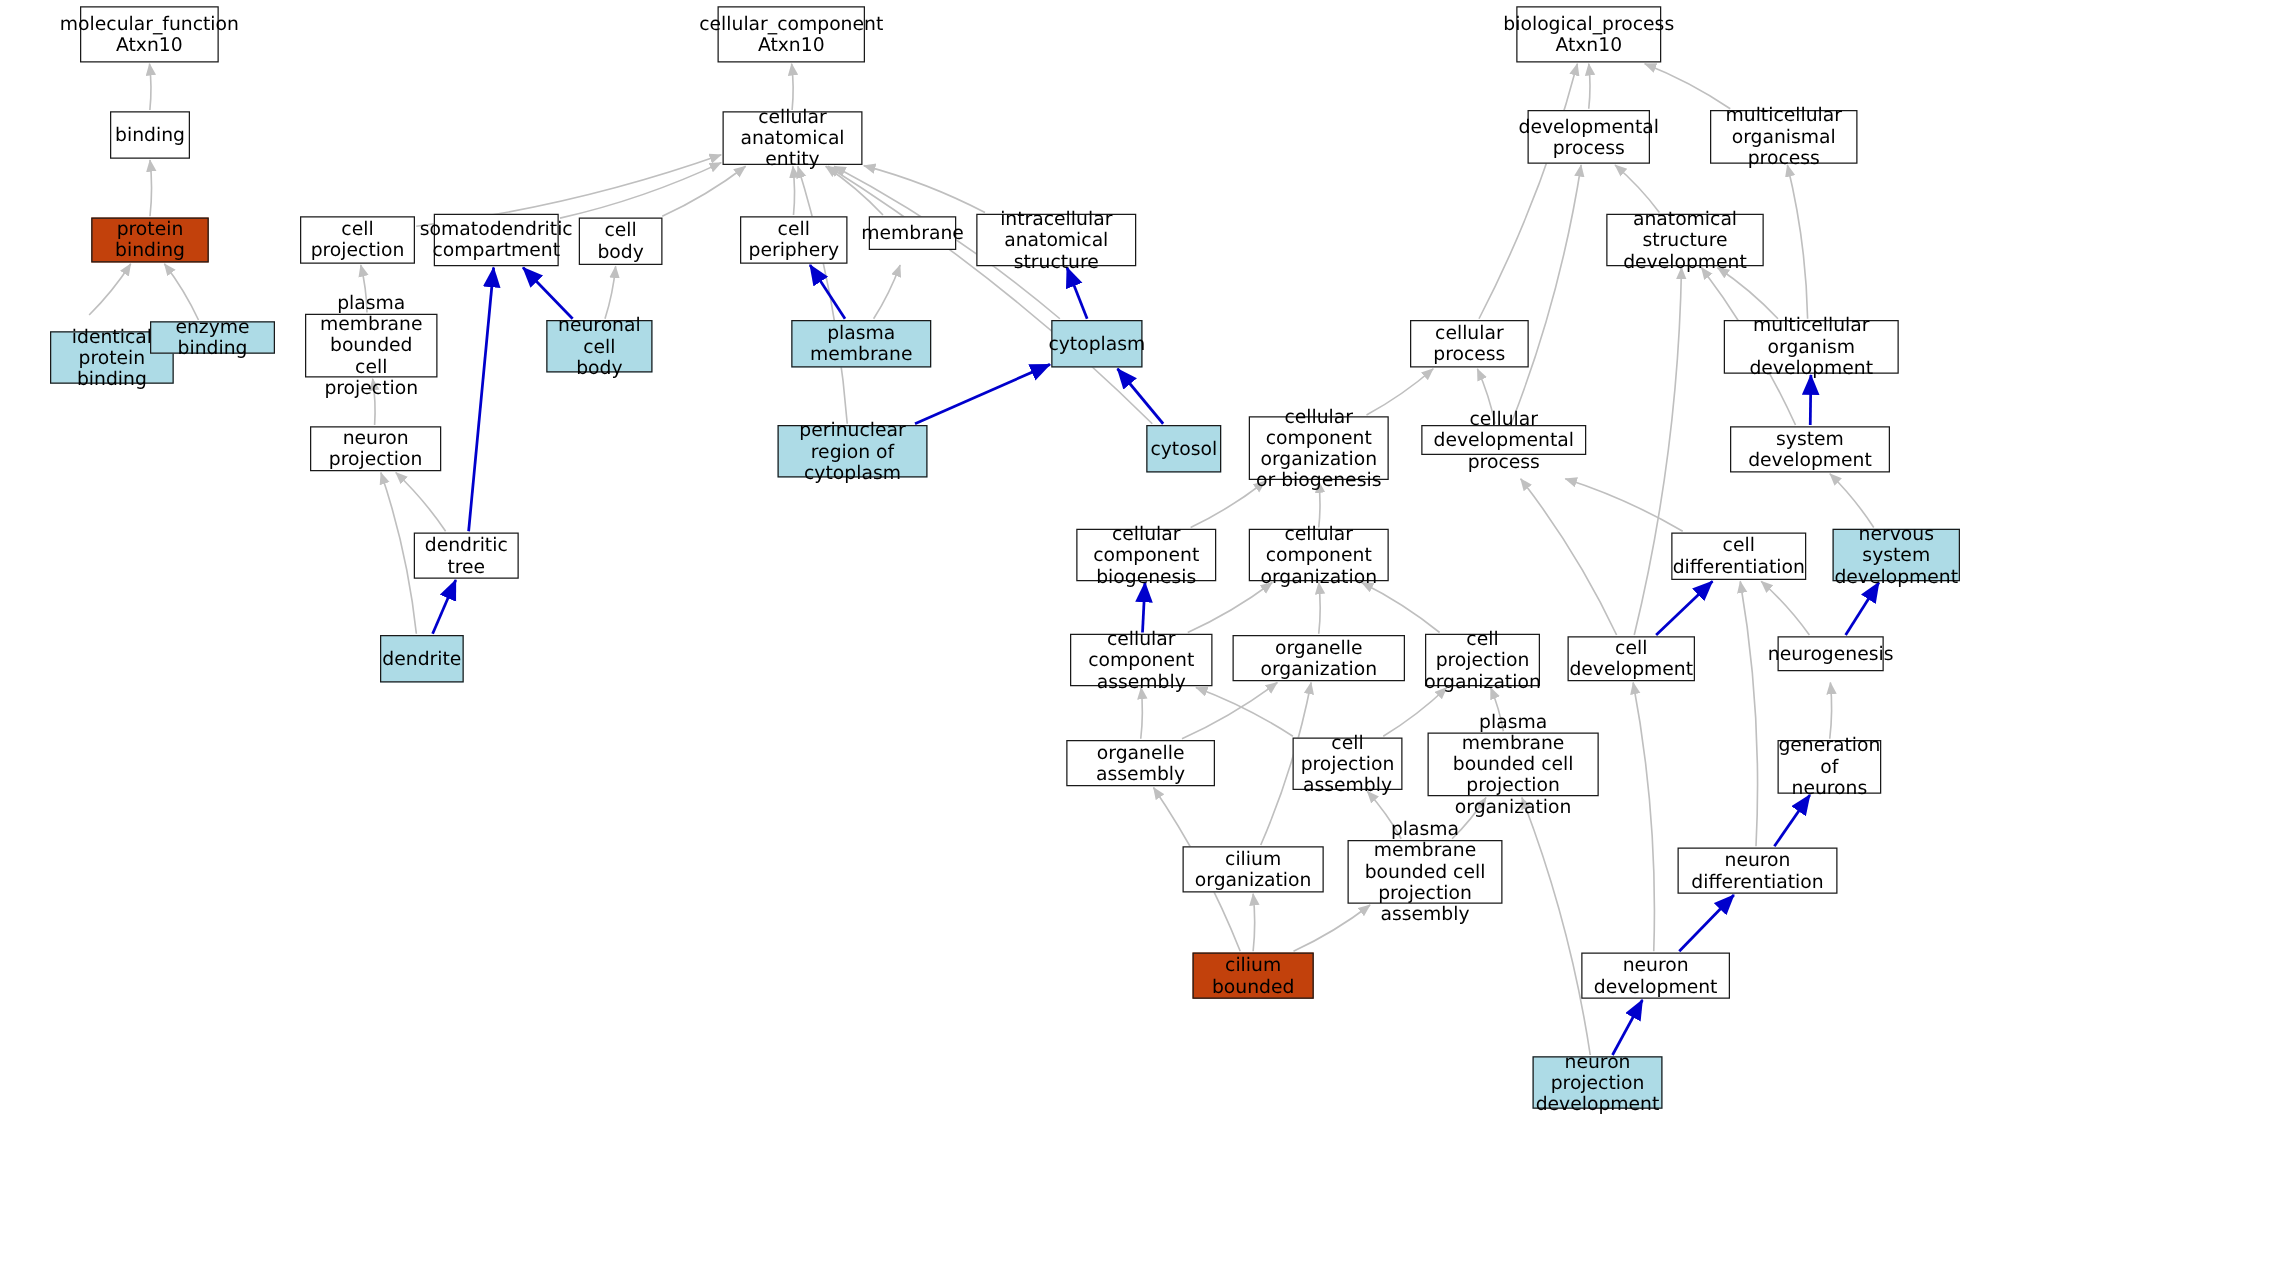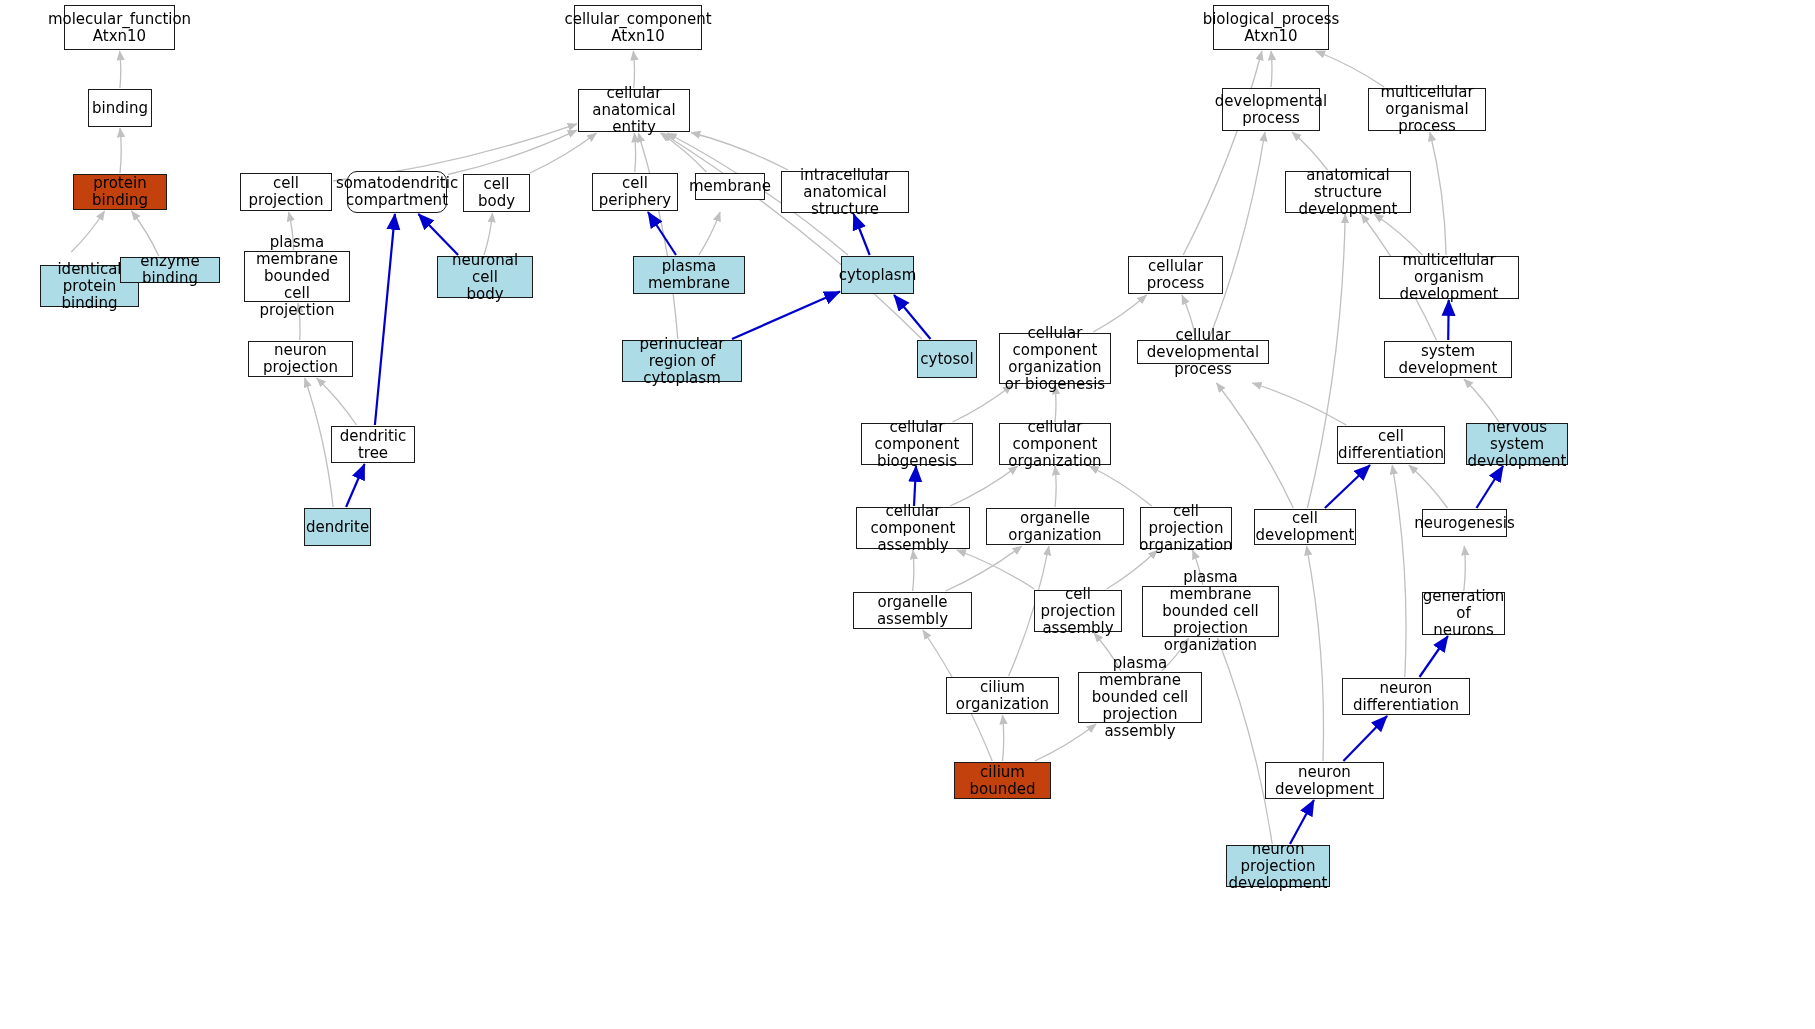--- a/index.html
+++ b/index.html
@@ -99,32 +99,32 @@
   </svg>
   <div id="node-layer">
       <div class="node" style="left: 64px; top: 5px; width: 111px; height: 45px;">molecular_function
 Atxn10</div>
       <div class="node" style="left: 88px; top: 89px; width: 64px; height: 38px;">binding</div>
       <div class="node blue" style="left: 73px; top: 174px; width: 94px; height: 36px;">protein binding</div>
       <div class="node lightblue" style="left: 4px; top: 265px; width: 99px; height: 42px; margin-left: 36px;">identical protein
 binding</div>
       <div class="node lightblue" style="left: 120px; top: 257px; width: 100px; height: 26px;">enzyme binding</div>
       <div class="node" style="left: 240px; top: 173px; width: 92px; height: 38px;">cell projection</div>
-      <div class="node" style="left: 347px; top: 171px; width: 100px; height: 42px; border-radius: 10px;">somatodendritic
+      <div class="node" style="left: 347px; top: 171px; width: 100px; height: 42px;">somatodendritic
 compartment</div>
       <div class="node" style="left: 463px; top: 174px; width: 67px; height: 38px;">cell body</div>
       <div class="node" style="left: 244px; top: 251px; width: 106px; height: 51px;">plasma membrane
 bounded cell
 projection</div>
-      <div class="node lightblue" style="left: 437px; top: 256px; width: 96px; height: 42px;">neuronal cell
+      <div class="node lightblue" style="left: 437px; top: 256px; width: 85px; height: 42px;">neuronal cell
 body</div>
       <div class="node" style="left: 248px; top: 341px; width: 105px; height: 36px;">neuron projection</div>
       <div class="node" style="left: 331px; top: 426px; width: 84px; height: 37px;">dendritic tree</div>
       <div class="node lightblue" style="left: 304px; top: 508px; width: 67px; height: 38px;">dendrite</div>
-      <div class="node" style="left: 574px; top: 5px; width: 128px; height: 45px;">cellular_component
+      <div class="node" style="left: 574px; top: 5px; width: 118px; height: 45px;">cellular_component
 Atxn10</div>
       <div class="node" style="left: 578px; top: 89px; width: 112px; height: 43px;">cellular anatomical
 entity</div>
       <div class="node" style="left: 592px; top: 173px; width: 86px; height: 38px;">cell periphery</div>
       <div class="node" style="left: 695px; top: 173px; width: 70px; height: 27px;">membrane</div>
       <div class="node" style="left: 781px; top: 171px; width: 128px; height: 42px;">intracellular
 anatomical structure</div>
       <div class="node lightblue" style="left: 633px; top: 256px; width: 112px; height: 38px;">plasma membrane</div>
       <div class="node lightblue" style="left: 841px; top: 256px; width: 73px; height: 38px;">cytoplasm</div>
       <div class="node lightblue" style="left: 622px; top: 340px; width: 120px; height: 42px;">perinuclear

